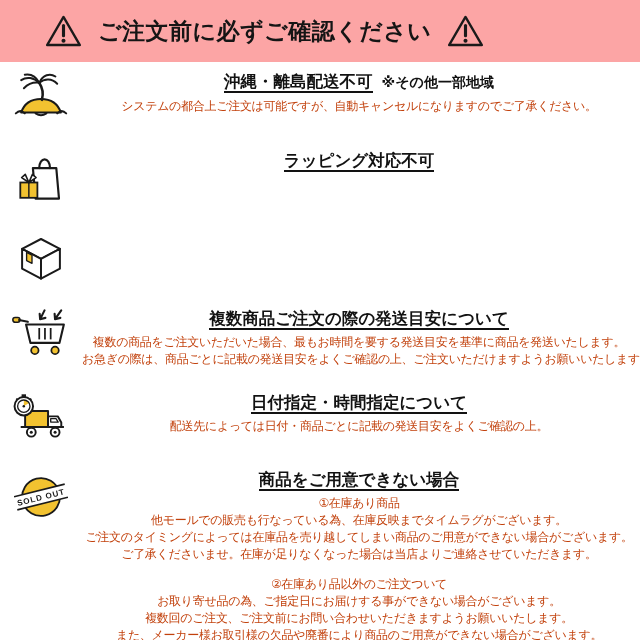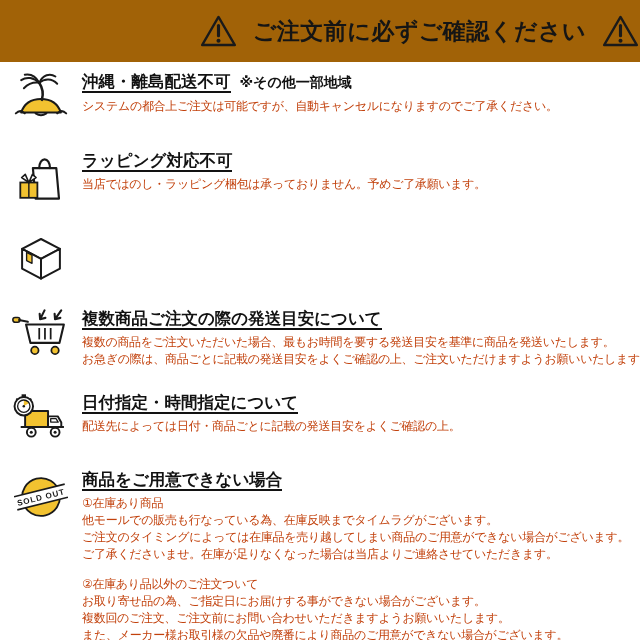--- a/index.html
+++ b/index.html
@@ -3,35 +3,35 @@
 <meta charset="utf-8">
 <style>
   html,body{margin:0;padding:0;}
   body{
     width:640px;height:640px;background:#ffffff;overflow:hidden;
     font-family:"Liberation Sans","DejaVu Sans",sans-serif;
     color:#1f1f1f;
   }
   
   .banner{
-    height:62px;background:#a16207;
-    display:flex;align-items:center;justify-content:flex-end;gap:15px;padding-left:44px;
+    height:62px;background:#fca5a5;
+    display:flex;align-items:center;justify-content:flex-start;gap:15px;padding-left:44px;
   }
   .banner-title{
     margin:0;font-size:23px;font-weight:700;color:#151515;letter-spacing:.5px;
   }
   .tri{display:block;}
   
   .content{padding-top:9px;}
   .notice{display:flex;margin-bottom:24px;}
   .icon-col{
     width:82px;flex:none;display:flex;justify-content:center;align-items:flex-start;
     padding-top:1px;
   }
-  .text-col{flex:1;min-width:0;padding-right:4px;}
+  .text-col{flex:1;min-width:0;padding-right:4px;text-align:center;}
   .sec-title{
     margin:0 0 5px 0;font-size:16.5px;font-weight:700;color:#121212;line-height:21px;
     white-space:nowrap;
   }
   .sec-title .t{border-bottom:2px solid #121212;padding-bottom:1px;}
   .sec-title .suffix{font-size:14px;margin-left:9px;}
   .line{
     font-size:12px;line-height:17px;color:#c2410c;letter-spacing:-.3px;white-space:nowrap;
   }
   .block2{margin-top:13px;}
@@ -87,21 +87,20 @@
         <path d="M21 19 H47 L50 53 H24 Z" fill="#ffffff" stroke="#1a1a1a" stroke-width="2.4" stroke-linejoin="round"></path>
         <path d="M28 19 C28 6 40 6 40 19" fill="none" stroke="#1a1a1a" stroke-width="2.4" stroke-linecap="round"></path>
         <rect x="7" y="35" width="19" height="17" fill="#F2C230" stroke="#1a1a1a" stroke-width="2"></rect>
         <line x1="16.5" y1="35" x2="16.5" y2="52" stroke="#1a1a1a" stroke-width="1.6"></line>
         <path d="M16.5 35 L8.5 29.5 L12.5 26 Z" fill="#ffffff" stroke="#1a1a1a" stroke-width="1.8" stroke-linejoin="round"></path>
         <path d="M16.5 35 L24.5 29.5 L20.5 26 Z" fill="#ffffff" stroke="#1a1a1a" stroke-width="1.8" stroke-linejoin="round"></path>
       </svg>
     </div>
     <div class="text-col">
       <h2 class="sec-title"><span class="t">ラッピング対応不可</span></h2>
-      <div class="line">当店ではのし・ラッピング梱包は承っておりません。予めご了承願います。</div>
     </div>
   </section>
 
   <section class="notice">
     <div class="icon-col">
       <svg width="54" height="54" viewBox="0 0 60 60">
         <path d="M30 10 L51 21 L30 32 L9 21 Z" fill="#ffffff" stroke="#1a1a1a" stroke-width="2.2" stroke-linejoin="round"></path>
         <path d="M9 21 V43 L30 54 V32 Z" fill="#ffffff" stroke="#1a1a1a" stroke-width="2.2" stroke-linejoin="round"></path>
         <path d="M51 21 V43 L30 54 V32 Z" fill="#ffffff" stroke="#1a1a1a" stroke-width="2.2" stroke-linejoin="round"></path>
         <path d="M14 25 L20 28 V37 L14 34 Z" fill="#F2C230" stroke="#1a1a1a" stroke-width="1.5" stroke-linejoin="round"></path>

